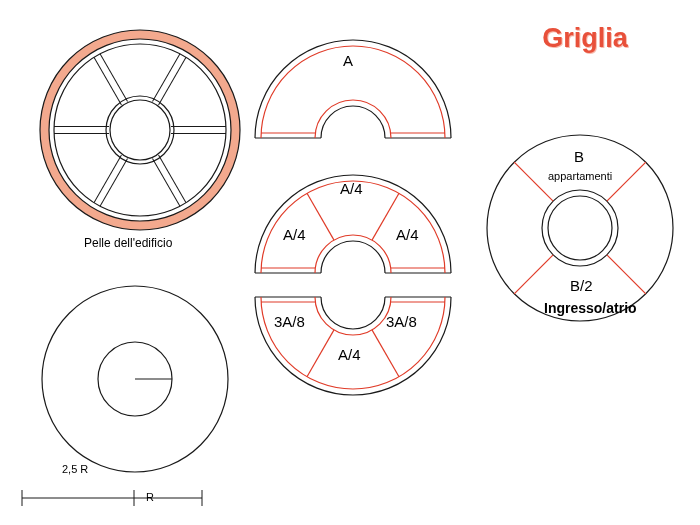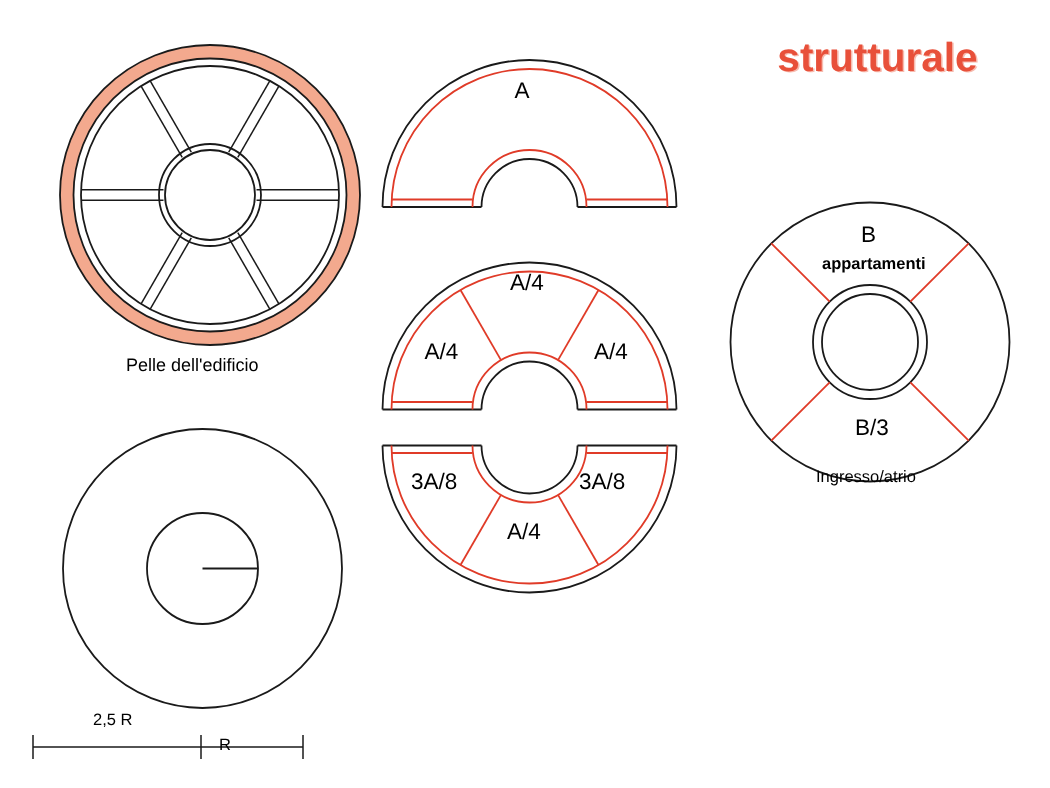--- a/index.html
+++ b/index.html
@@ -42,21 +42,21 @@
   .stroke-thin { fill: none; stroke: #1a1a1a; stroke-width: 1; }
   .skin { fill: #f3a98e; stroke: #1a1a1a; stroke-width: 1.2; }
   .white { fill: #ffffff; stroke: #1a1a1a; stroke-width: 1.2; }
 </style>
 </head>
 <body>
 
 <div id="canvas">
 
   <div class="title" style="left:490px; top:22px; width:190px;">
-    <div>strutturale</div>
+    <div>Griglia</div>
   </div>
 
   <div class="fig" style="left:30px; top:20px;">
     <svg width="220" height="230" viewBox="0 0 220 230">
       <g transform="translate(110,110)">
         <circle class="skin" cx="0" cy="0" r="100"></circle>
         <circle class="white" cx="0" cy="0" r="91"></circle>
         <circle class="stroke-blk" cx="0" cy="0" r="86"></circle>
         <circle class="white" cx="0" cy="0" r="34"></circle>
         <circle class="stroke-blk" cx="0" cy="0" r="30"></circle>
@@ -103,21 +103,21 @@
   </div>
 
   <div class="fig" style="left:12px; top:484px;">
     <svg width="200" height="30" viewBox="0 0 200 30">
       <line class="stroke-thin" x1="10" y1="14" x2="190" y2="14"></line>
       <line class="stroke-thin" x1="10" y1="6" x2="10" y2="22"></line>
       <line class="stroke-thin" x1="122" y1="6" x2="122" y2="22"></line>
       <line class="stroke-thin" x1="190" y1="6" x2="190" y2="22"></line>
     </svg>
   </div>
-  <div class="lbl" style="left:62px; top:474px; font-size:11px;">2,5 R</div>
+  <div class="lbl" style="left:62px; top:463px; font-size:11px;">2,5 R</div>
   <div class="lbl" style="left:146px; top:491px; font-size:11px;">R</div>
 
   <div class="fig" style="left:248px; top:20px;">
     <svg width="210" height="125" viewBox="0 0 210 125">
       <g transform="translate(105,118)">
 
         <path class="stroke-blk" d="M -98,0 A 98,98 0 0 1 98,0"></path>
         <path class="stroke-blk" d="M -32,0 A 32,32 0 0 1 32,0"></path>
         <line class="stroke-blk" x1="-98" y1="0" x2="-32" y2="0"></line>
         <line class="stroke-blk" x1="32" y1="0" x2="98" y2="0"></line>
@@ -181,17 +181,17 @@
         <circle class="stroke-blk" cx="0" cy="0" r="32"></circle>
 
         <line class="stroke-red" x1="-26.9" y1="-26.9" x2="-65.8" y2="-65.8"></line>
         <line class="stroke-red" x1="26.9" y1="-26.9" x2="65.8" y2="-65.8"></line>
         <line class="stroke-red" x1="-26.9" y1="26.9" x2="-65.8" y2="65.8"></line>
         <line class="stroke-red" x1="26.9" y1="26.9" x2="65.8" y2="65.8"></line>
       </g>
     </svg>
   </div>
   <div class="lbl" style="left:574px; top:148px; font-size:15px;">B</div>
-  <div class="lbl" style="left:548px; top:170px; font-size:11px;font-weight:bold;">appartamenti</div>
-  <div class="lbl" style="left:570px; top:277px; font-size:15px;">B/3</div>
-  <div class="lbl" style="left:544px; top:312px; font-size:11px;">Ingresso/atrio</div>
+  <div class="lbl" style="left:548px; top:170px; font-size:11px;">appartamenti</div>
+  <div class="lbl" style="left:570px; top:277px; font-size:15px;">B/2</div>
+  <div class="lbl" style="left:544px; top:300px; font-size:14px;font-weight:bold;">Ingresso/atrio</div>
 
 </div>
 
 </body></html>

